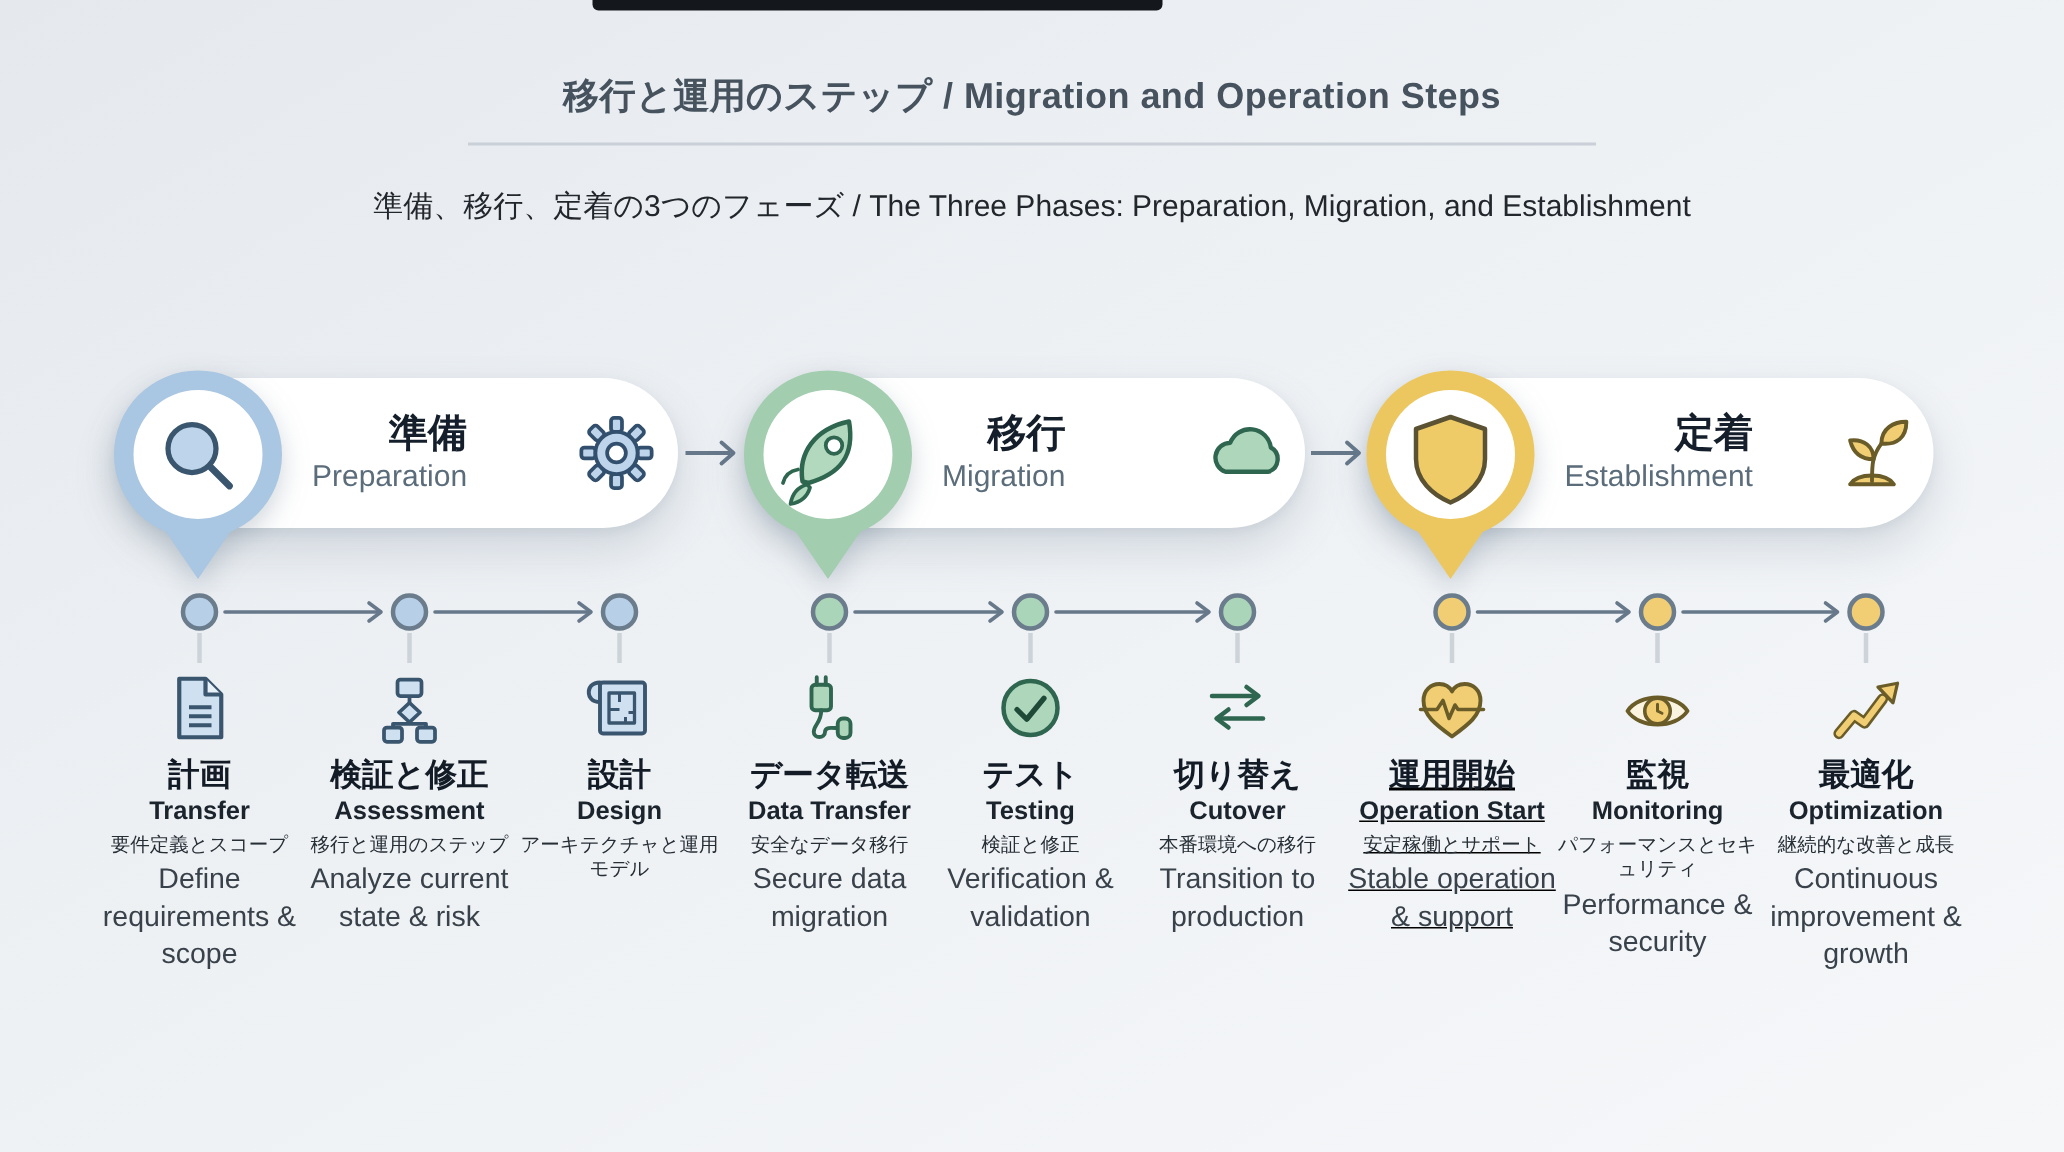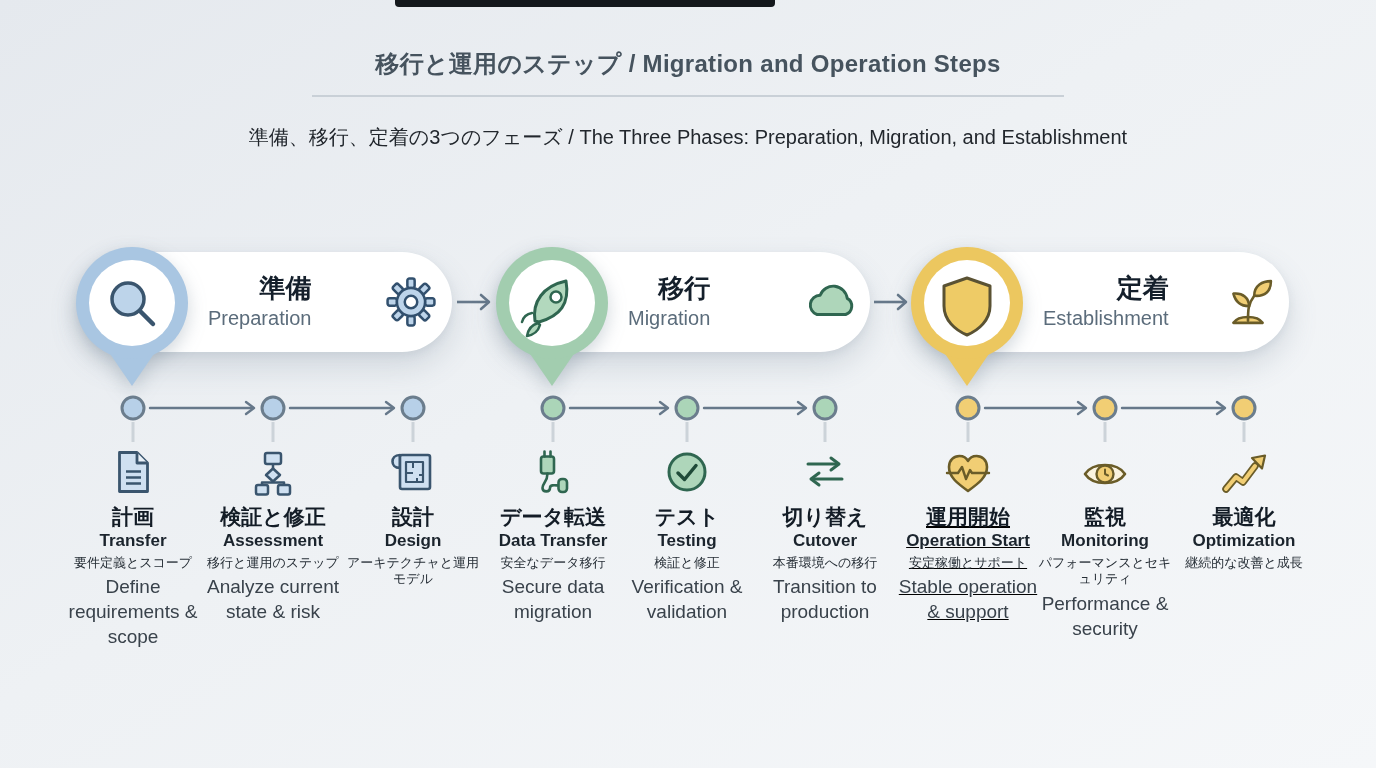--- a/index.html
+++ b/index.html
@@ -304,13 +304,14 @@
   <div class="step-icon">
     <svg viewBox="0 0 48 48" width="48" height="48">
       <path d="M6 41 L16 29 L23 34 L35 18" fill="none" stroke="#6a5c28" stroke-width="7.5" stroke-linecap="round" stroke-linejoin="round"></path>
       <path d="M6 41 L16 29 L23 34 L35 18" fill="none" stroke="#f1ce74" stroke-width="4" stroke-linecap="round" stroke-linejoin="round"></path>
       <path d="M32 10 L45 7.5 L42 20.5 Z" fill="#f1ce74" stroke="#6a5c28" stroke-width="2.2" stroke-linejoin="round"></path>
     </svg>
   </div>
   <div class="t-ja">最適化</div>
   <div class="t-en">Optimization</div>
   <div class="d-ja">継続的な改善と成長</div>
+  <div class="d-en">Continuous improvement &amp; growth</div>
 </div>
 
 </body></html>

